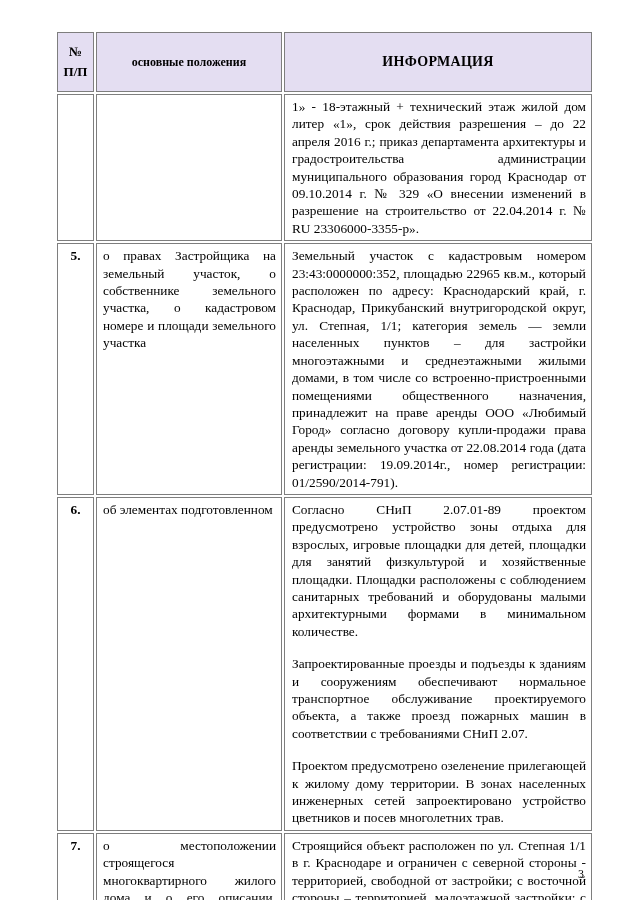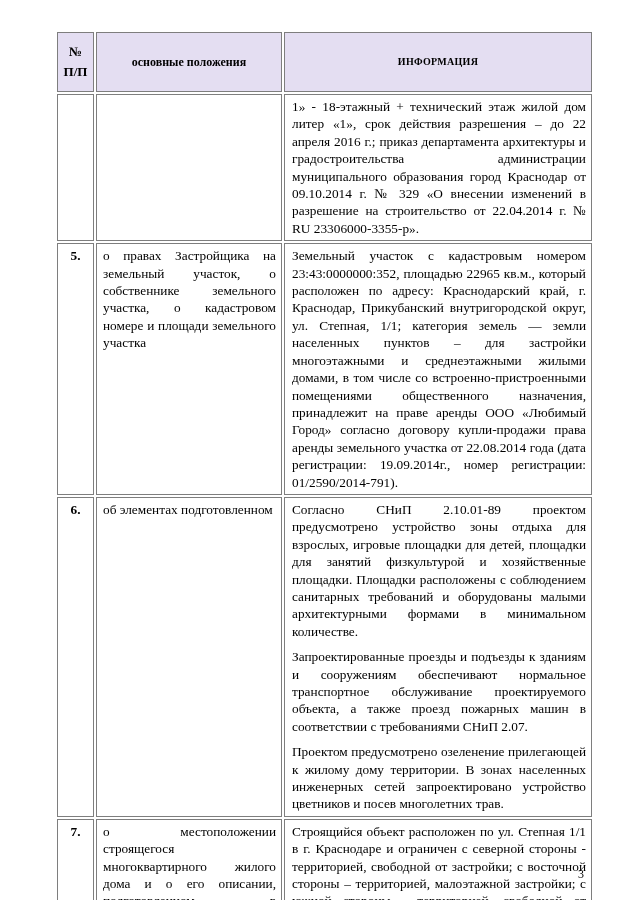--- a/index.html
+++ b/index.html
@@ -44,37 +44,37 @@
   th.h-num {
     font-size: 13px;
     line-height: 1.55;
     white-space: pre-line;
   }
   th.h-topic {
     font-size: 12px;
     line-height: 1.55;
   }
   th.h-info {
-    font-size: 10px;
+    font-size: 14px;
     letter-spacing: 0.3px;
   }
   td.cell-num {
     text-align: center;
     font-weight: bold;
     padding: 3px 2px;
   }
   td.cell-topic {
     text-align: justify;
     padding: 3px 5px 3px 6px;
   }
   td.cell-info {
     text-align: justify;
     padding: 3px 5px 3px 7px;
   }
-  td.cell-info p + p { margin-top: 8px; }
+  td.cell-info p + p { margin-top: 15px; }
   tr.row-cont  td { height: 100px; }
   tr.row-5     td { height: 201px; }
   tr.row-6     td { height: 249px; }
   tr.row-7     td { height: 174px; }
   .page-number {
     position: absolute;
     right: 52px;
     bottom: 18px;
     font-size: 12px;
     color: #000000;
@@ -111,21 +111,21 @@
         <td class="cell-num">5.</td>
         <td class="cell-topic">о правах Застройщика на земельный участок, о собственнике земельного участка, о кадастровом номере и площади земельного участка</td>
         <td class="cell-info">
           <p>Земельный участок с кадастровым номером 23:43:0000000:352, площадью 22965 кв.м., который расположен по адресу: Краснодарский край, г. Краснодар, Прикубанский внутригородской округ, ул. Степная, 1/1; категория земель — земли населенных пунктов – для застройки многоэтажными и среднеэтажными жилыми домами, в том числе со встроенно-пристроенными помещениями общественного назначения, принадлежит на праве аренды ООО «Любимый Город» согласно договору купли-продажи права аренды земельного участка от 22.08.2014 года (дата регистрации: 19.09.2014г., номер регистрации: 01/2590/2014-791).</p>
         </td>
       </tr>
       <tr class="row-6">
         <td class="cell-num">6.</td>
         <td class="cell-topic">об элементах подготовленном</td>
         <td class="cell-info">
-          <p>Согласно СНиП 2.10.01-89 проектом предусмотрено устройство зоны отдыха для взрослых, игровые площадки для детей, площадки для занятий физкультурой и хозяйственные площадки. Площадки расположены с соблюдением санитарных требований и оборудованы малыми архитектурными формами в минимальном количестве.</p>
+          <p>Согласно СНиП 2.07.01-89 проектом предусмотрено устройство зоны отдыха для взрослых, игровые площадки для детей, площадки для занятий физкультурой и хозяйственные площадки. Площадки расположены с соблюдением санитарных требований и оборудованы малыми архитектурными формами в минимальном количестве.</p>
           <p>Запроектированные проезды и подъезды к зданиям и сооружениям обеспечивают нормальное транспортное обслуживание проектируемого объекта, а также проезд пожарных машин в соответствии с требованиями СНиП 2.07.</p>
           <p>Проектом предусмотрено озеленение прилегающей к жилому дому территории. В зонах населенных инженерных сетей запроектировано устройство цветников и посев многолетних трав.</p>
         </td>
       </tr>
       <tr class="row-7">
         <td class="cell-num">7.</td>
         <td class="cell-topic">о местоположении строящегося многоквартирного жилого дома и о его описании, подготовленном в соответствии с проектной документацией, на основании которой выдано разрешение на строительство</td>
         <td class="cell-info">
           <p>Строящийся объект расположен по ул. Степная 1/1 в г. Краснодаре и ограничен с северной стороны - территорией, свободной от застройки; с восточной стороны – территорией, малоэтажной застройки; с  южной стороны - территорией, свободной от застройки; с западной стороны - территорией, свободной от застройки.</p>
 

